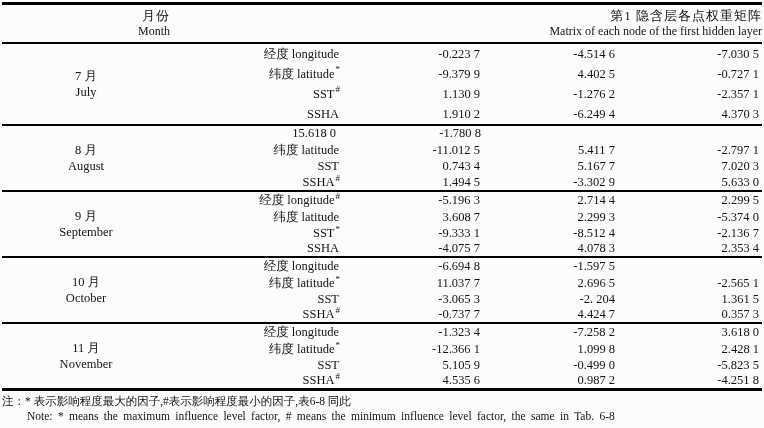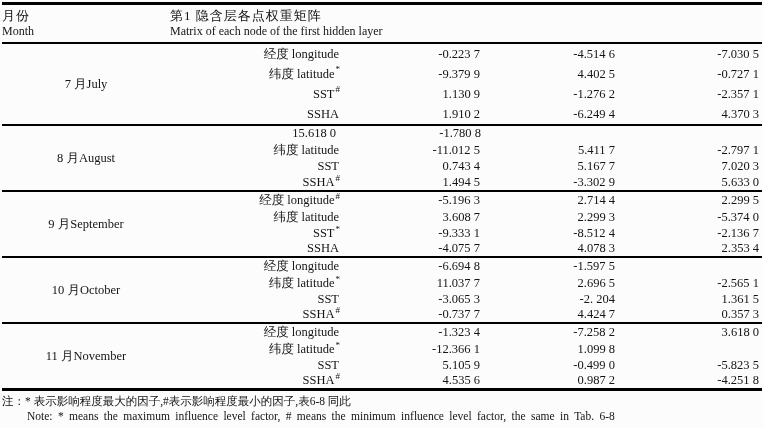--- a/index.html
+++ b/index.html
@@ -13,35 +13,35 @@
   .table { margin: 2px 2px 0 2px; width: 760px; }
 
   .thead {
     display: flex;
     border-top: 3px solid #000;
     border-bottom: 2px solid #000;
     height: 37px;
   }
   .th {
     display: flex; flex-direction: column;
-    align-items: flex-start; justify-content: center;
+    align-items: flex-end; justify-content: center;
     line-height: 1.22;
   }
   .th-month { width: 168px; }
   .th-title { flex: 1; }
   .hzh { font-size: 13px; letter-spacing: 1px; }
   .hen { font-size: 12px; }
 
   .section { display: flex; border-bottom: 2px solid #000; height: 64px; }
   .section.first { height: 80px; }
   .section.last { border-bottom: 3px solid #000; }
 
   .month-cell {
     width: 168px;
-    display: flex; flex-direction: row;
+    display: flex; flex-direction: column;
     align-items: center; justify-content: center;
     line-height: 1.3; font-size: 12.5px;
   }
   .rows { flex: 1; display: flex; flex-direction: column; }
   .tr {
     flex: 1;
     display: grid;
     grid-template-columns: 170px 144px 134px 144px;
     align-items: center;
   }
@@ -209,20 +209,21 @@
       <div class="tr">
         <div class="td label"><span>经度 longitude</span><sup></sup></div>
         <div class="td num c1">-1.323 4</div>
         <div class="td num">-7.258 2</div>
         <div class="td num">3.618 0</div>
       </div>
       <div class="tr">
         <div class="td label"><span>纬度 latitude</span><sup>*</sup></div>
         <div class="td num c1">-12.366 1</div>
         <div class="td num">1.099 8</div>
+        <div class="td num">2.428 1</div>
       </div>
       <div class="tr">
         <div class="td label"><span>SST</span><sup></sup></div>
         <div class="td num c1">5.105 9</div>
         <div class="td num">-0.499 0</div>
         <div class="td num">-5.823 5</div>
       </div>
       <div class="tr">
         <div class="td label"><span>SSHA</span><sup>#</sup></div>
         <div class="td num c1">4.535 6</div>

